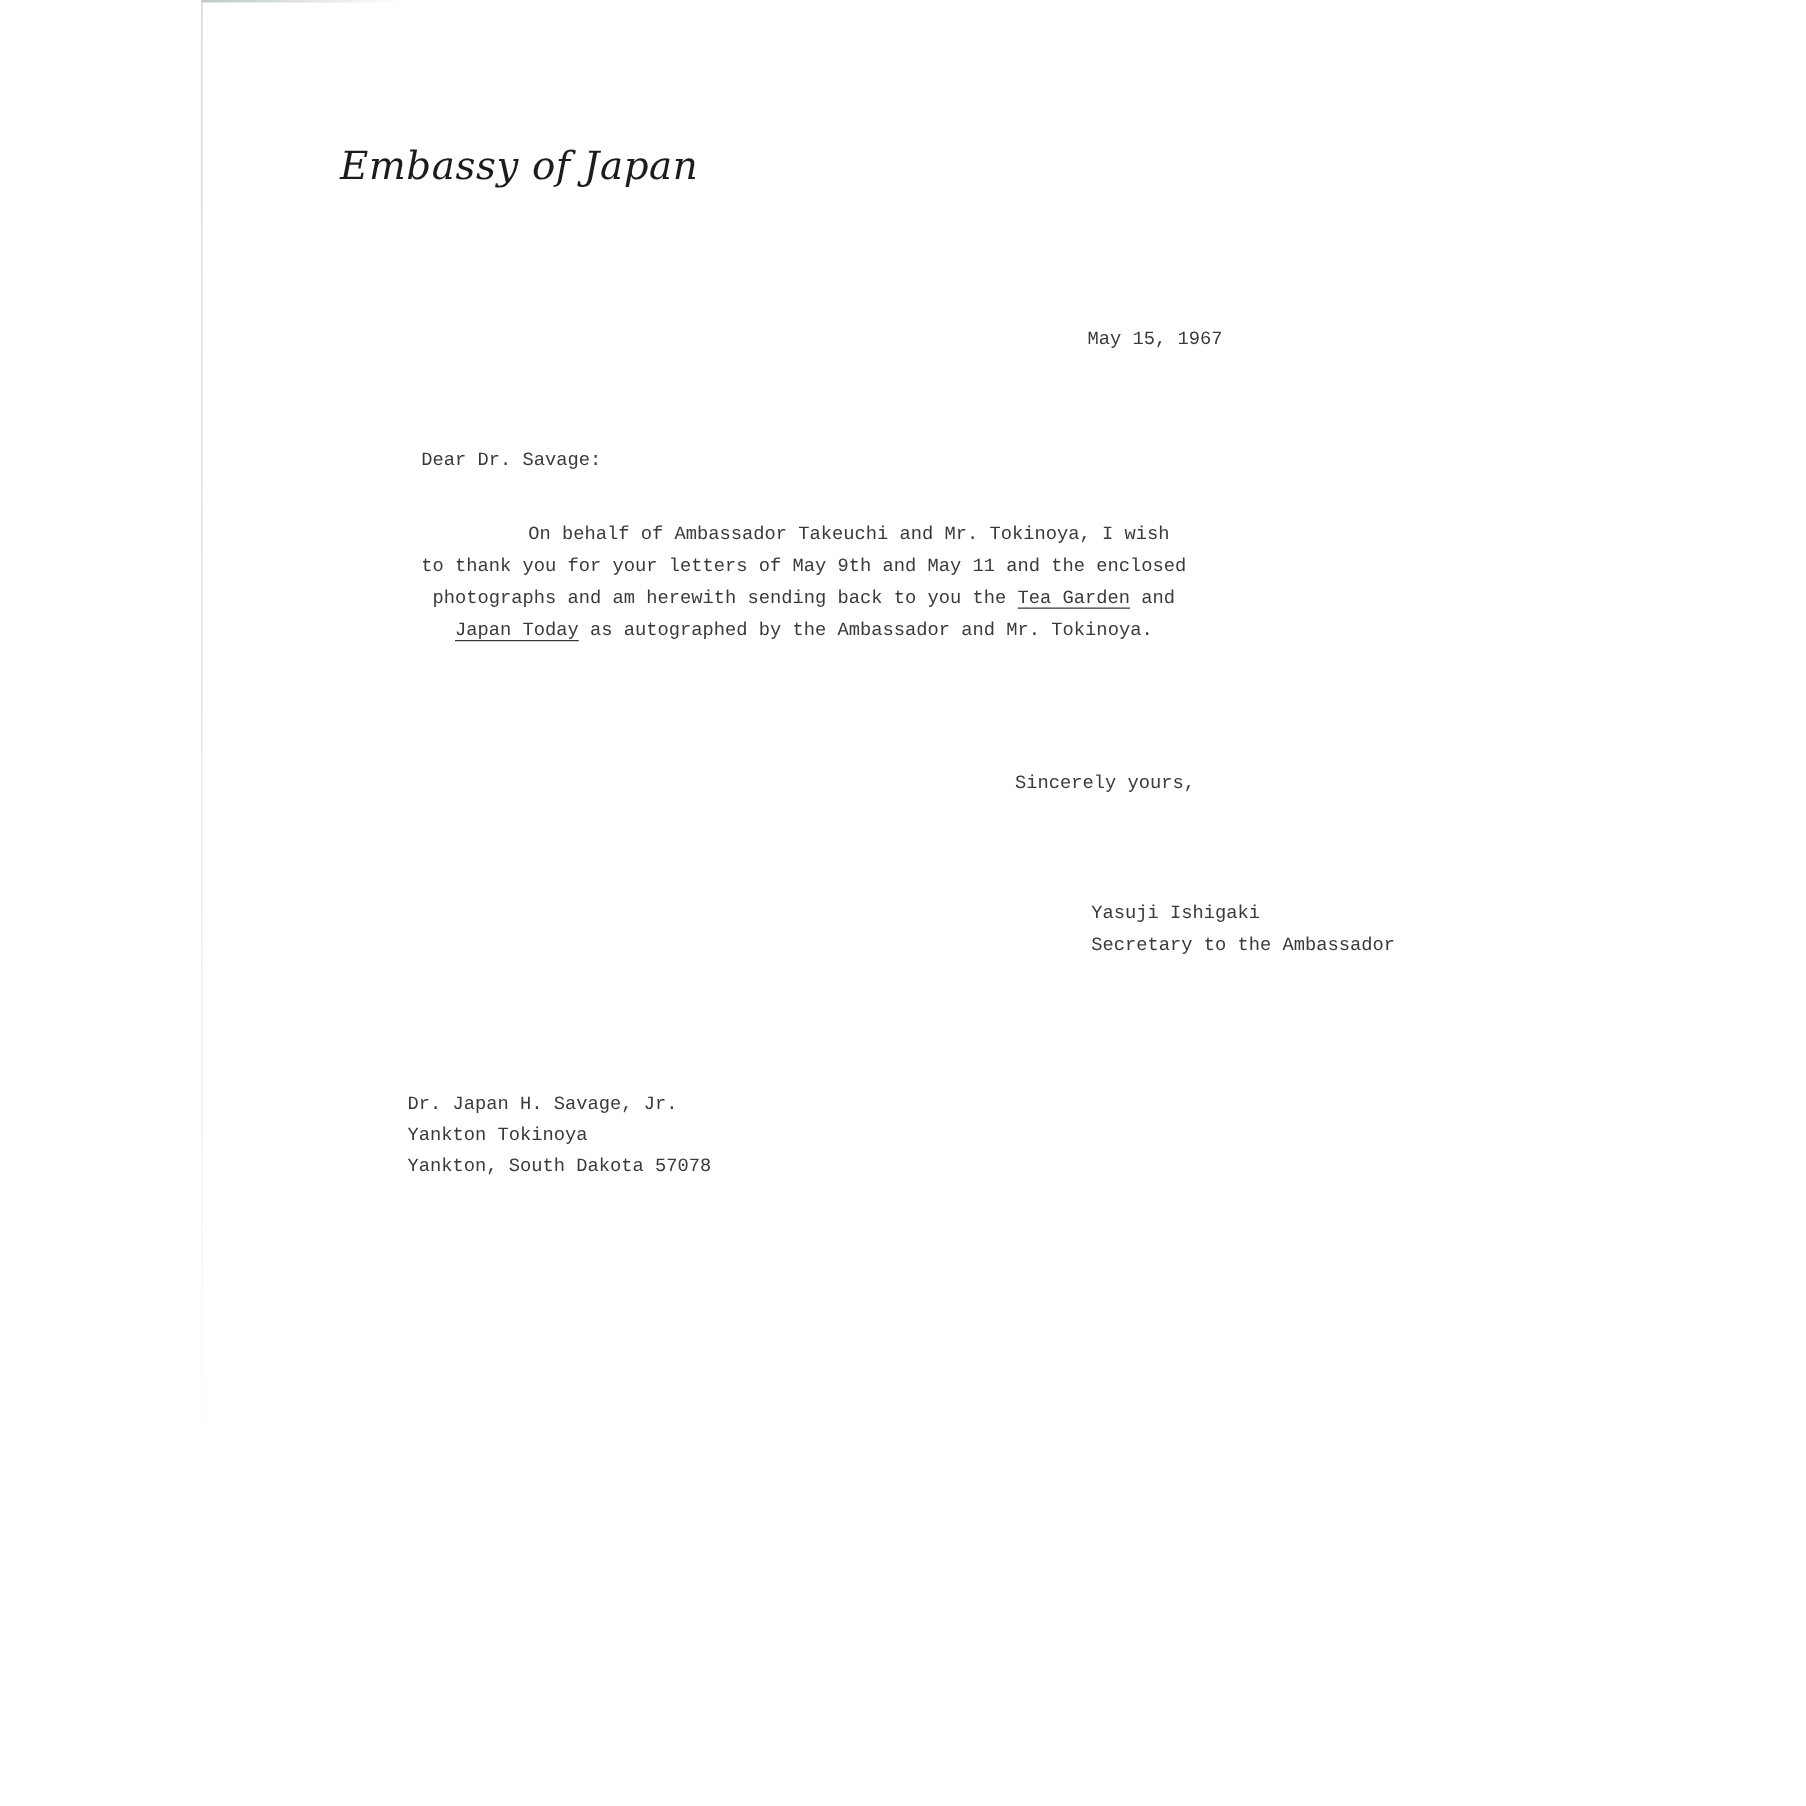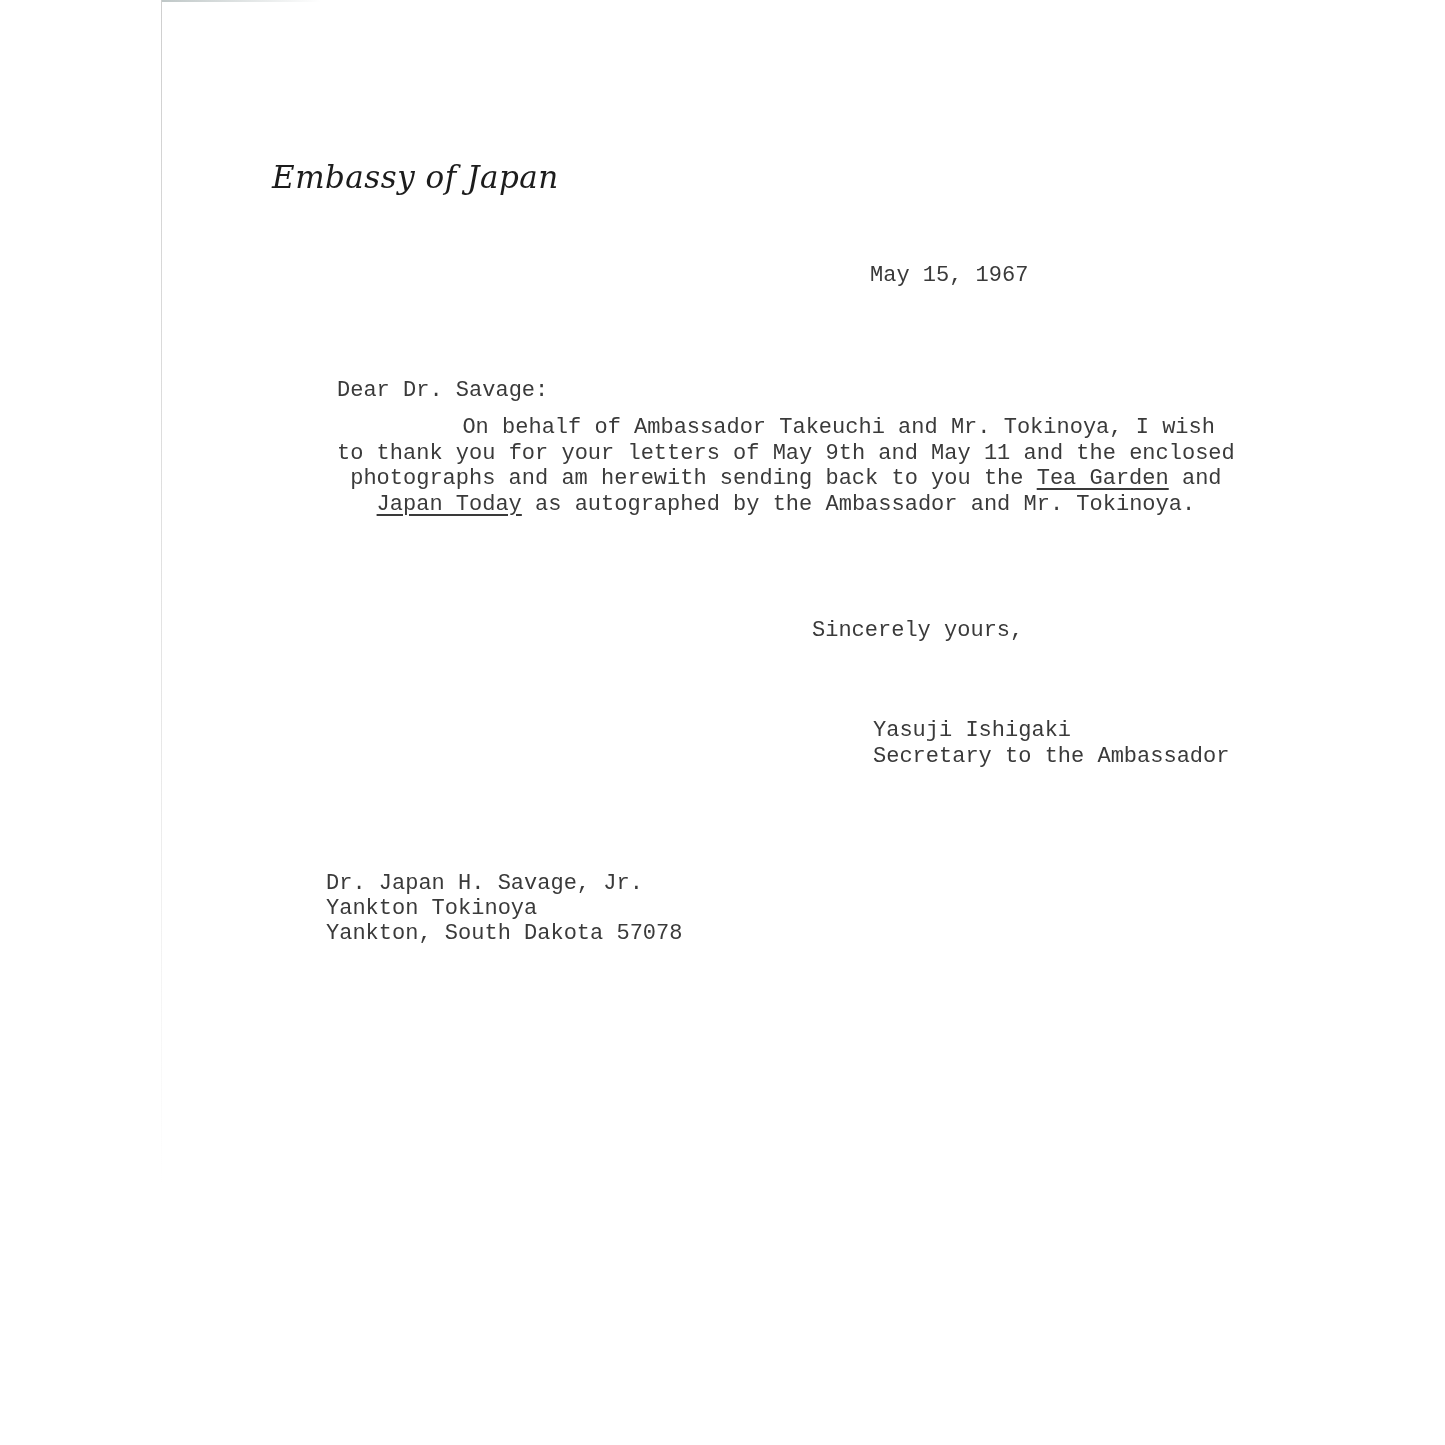--- a/index.html
+++ b/index.html
@@ -8,29 +8,29 @@
       position: absolute; left: 161px; top: 0; width: 1px; height: 1190px;
       background: linear-gradient(to bottom, #cfcfcf 0%, #e6e6e6 60%, rgba(240,240,240,0) 100%);
     }
     .page-edge-top {
       position: absolute; left: 161px; top: 0; width: 160px; height: 2px;
       background: linear-gradient(to right, #bfc7c7, rgba(230,238,238,0));
     }
     .letterhead {
       position: absolute; left: 272px; top: 108px;
       font-family: "DejaVu Serif", serif; font-style: italic;
-      color: #1c1c1c; font-size: 31px; line-height: 50px; letter-spacing: 0.5px; margin-top: 44px;
+      color: #1c1c1c; font-size: 31px; line-height: 50px; letter-spacing: 0.5px;
     }
     .letterhead .line2 { padding-left: 18px; }
     .tw {
       font-family: "Liberation Mono", "DejaVu Sans Mono", monospace;
-      color: #3a3a3a; font-size: 22px; position: absolute; white-space: pre;
+      color: #3a3a3a; font-size: 15px; position: absolute; white-space: pre;
     }
     .date { left: 870px; top: 263px; }
-    .salutation { left: 337px; top: 378px; }
+    .salutation { left: 337px; top: 360px; }
     .body-para { left: 337px; top: 415px; line-height: 25.5px; text-align: center; }
     .u { text-decoration: underline; text-underline-offset: 4px; }
     .closing { left: 812px; top: 618px; }
     .signature { left: 873px; top: 718px; line-height: 26px; }
     .address { left: 326px; top: 871px; line-height: 25px; }
   </style>
 </head>
 <body>
 
 <div class="page-edge-top"></div>

